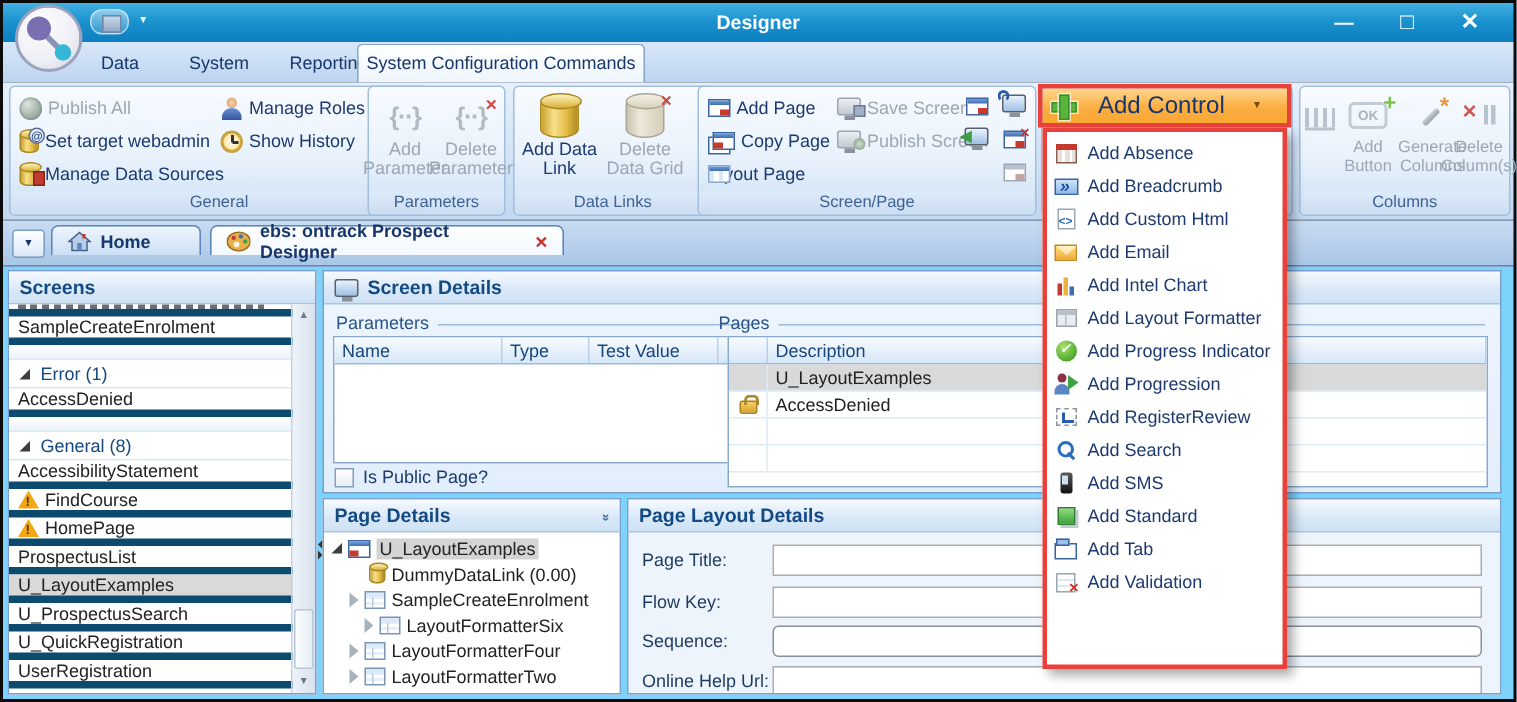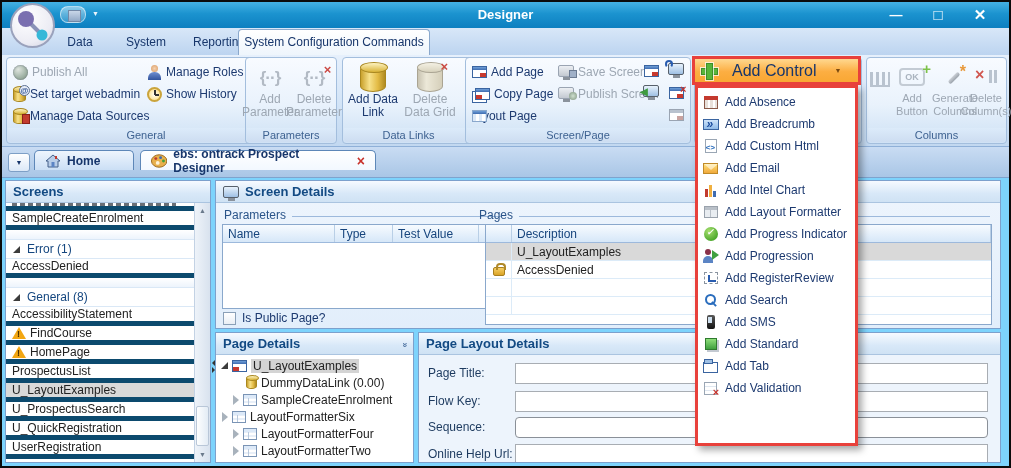--- a/index.html
+++ b/index.html
@@ -725,21 +725,21 @@
         </div>
         <div class="trow" style="padding-left:30px">
           <span class="cylsm"></span>
           <span>DummyDataLink (0.00)</span>
         </div>
         <div class="trow" style="padding-left:17px">
           <span class="colTri"></span>
           <span class="tblic"></span>
           <span>SampleCreateEnrolment</span>
         </div>
-        <div class="trow" style="padding-left:6px">
+        <div class="trow" style="padding-left:27px">
           <span class="colTri"></span>
           <span class="tblic"></span>
           <span>LayoutFormatterSix</span>
         </div>
         <div class="trow" style="padding-left:17px">
           <span class="colTri"></span>
           <span class="tblic"></span>
           <span>LayoutFormatterFour</span>
         </div>
         <div class="trow" style="padding-left:17px">

